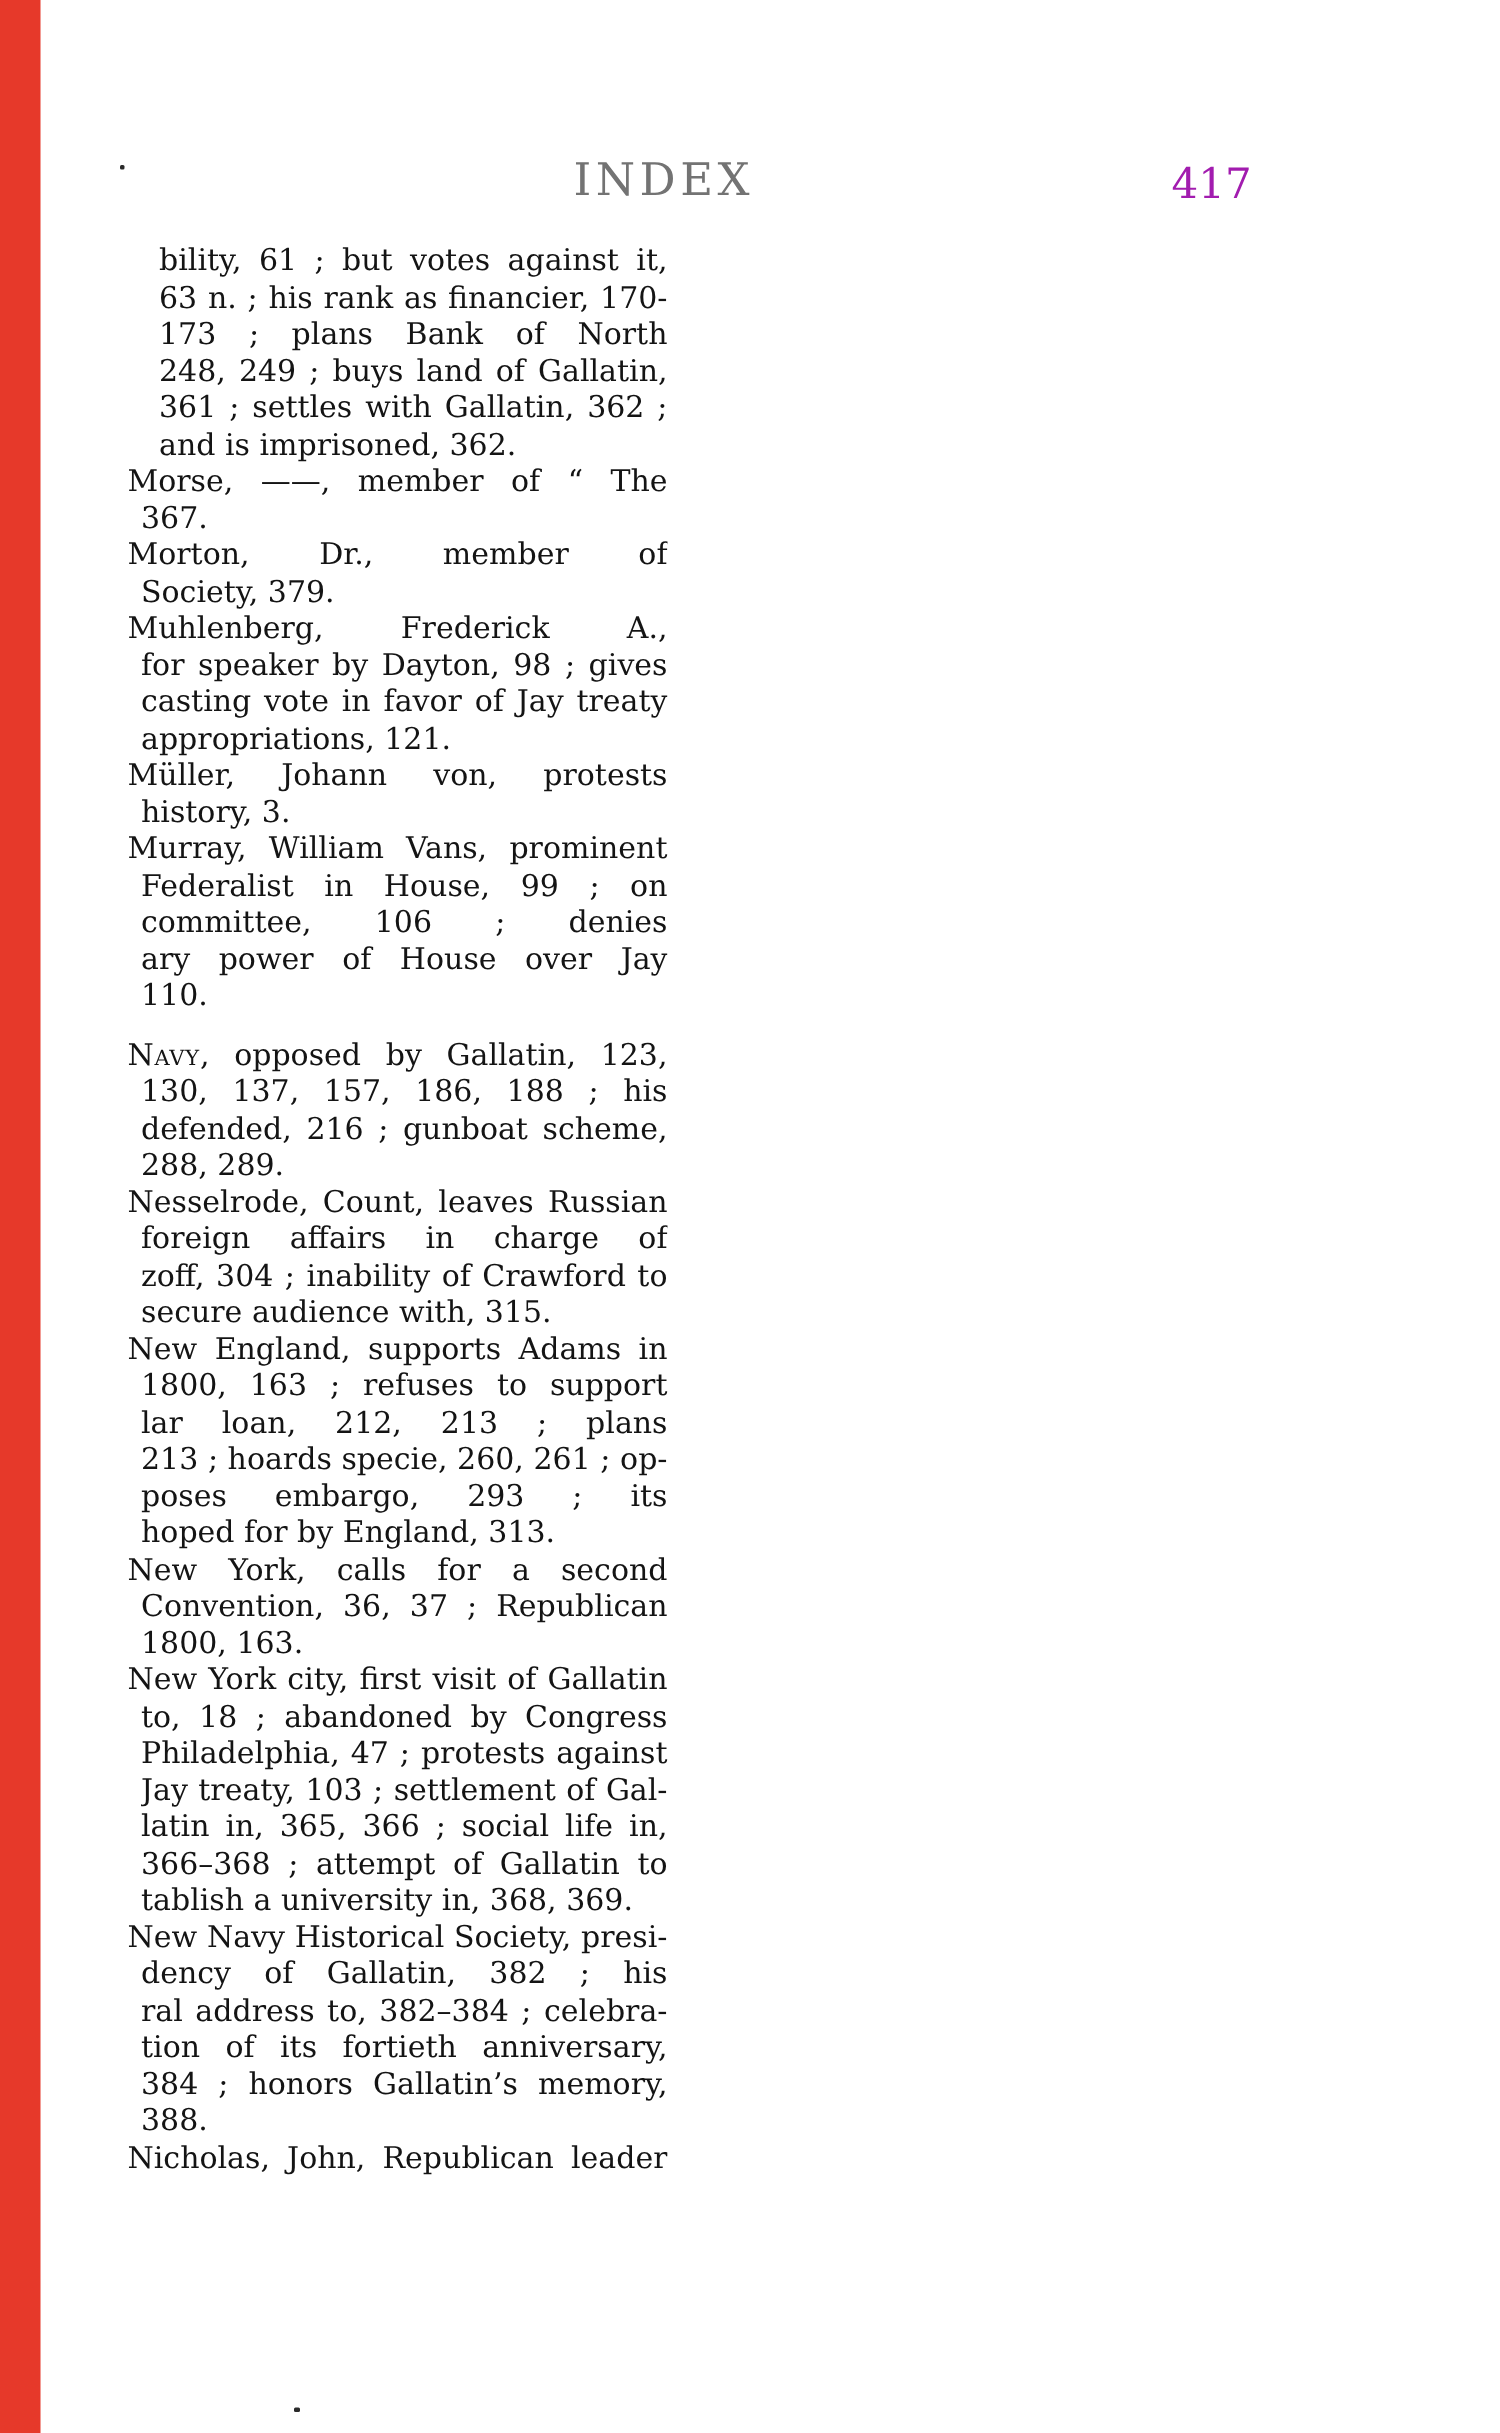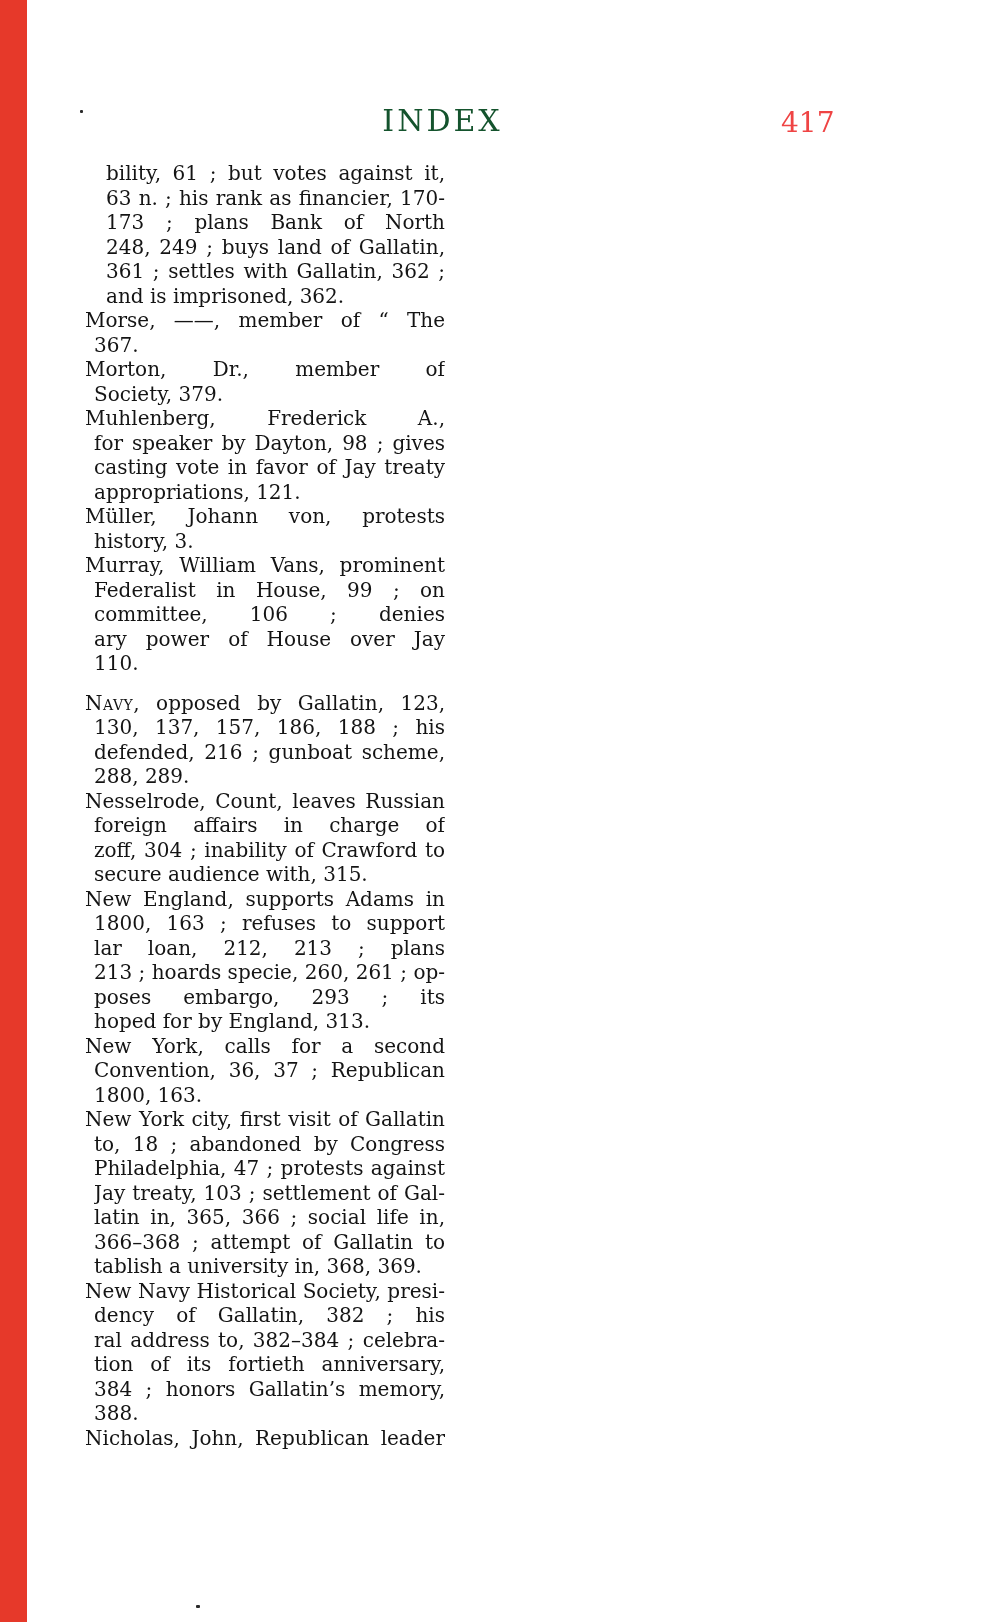--- a/index.html
+++ b/index.html
@@ -27,30 +27,30 @@
   }
   .header-title {
     position: absolute;
     top: 106px;
     left: 340px;
     width: 205px;
     text-align: center;
     font-size: 30px;
     line-height: 30px;
     letter-spacing: 3px;
-    color: #14532d;
+    color: #737373;
     white-space: nowrap;
   }
   .header-pagenum {
     position: absolute;
     top: 109px;
     left: 781px;
     font-size: 28px;
     line-height: 28px;
-    color: #ef4444;
+    color: #a21caf;
     white-space: nowrap;
   }
   .index-column {
     position: absolute;
     left: 85px;
     top: 161px;
     width: 360px;
     font-size: 20px;
     line-height: 24.5px;
     color: #141414;

